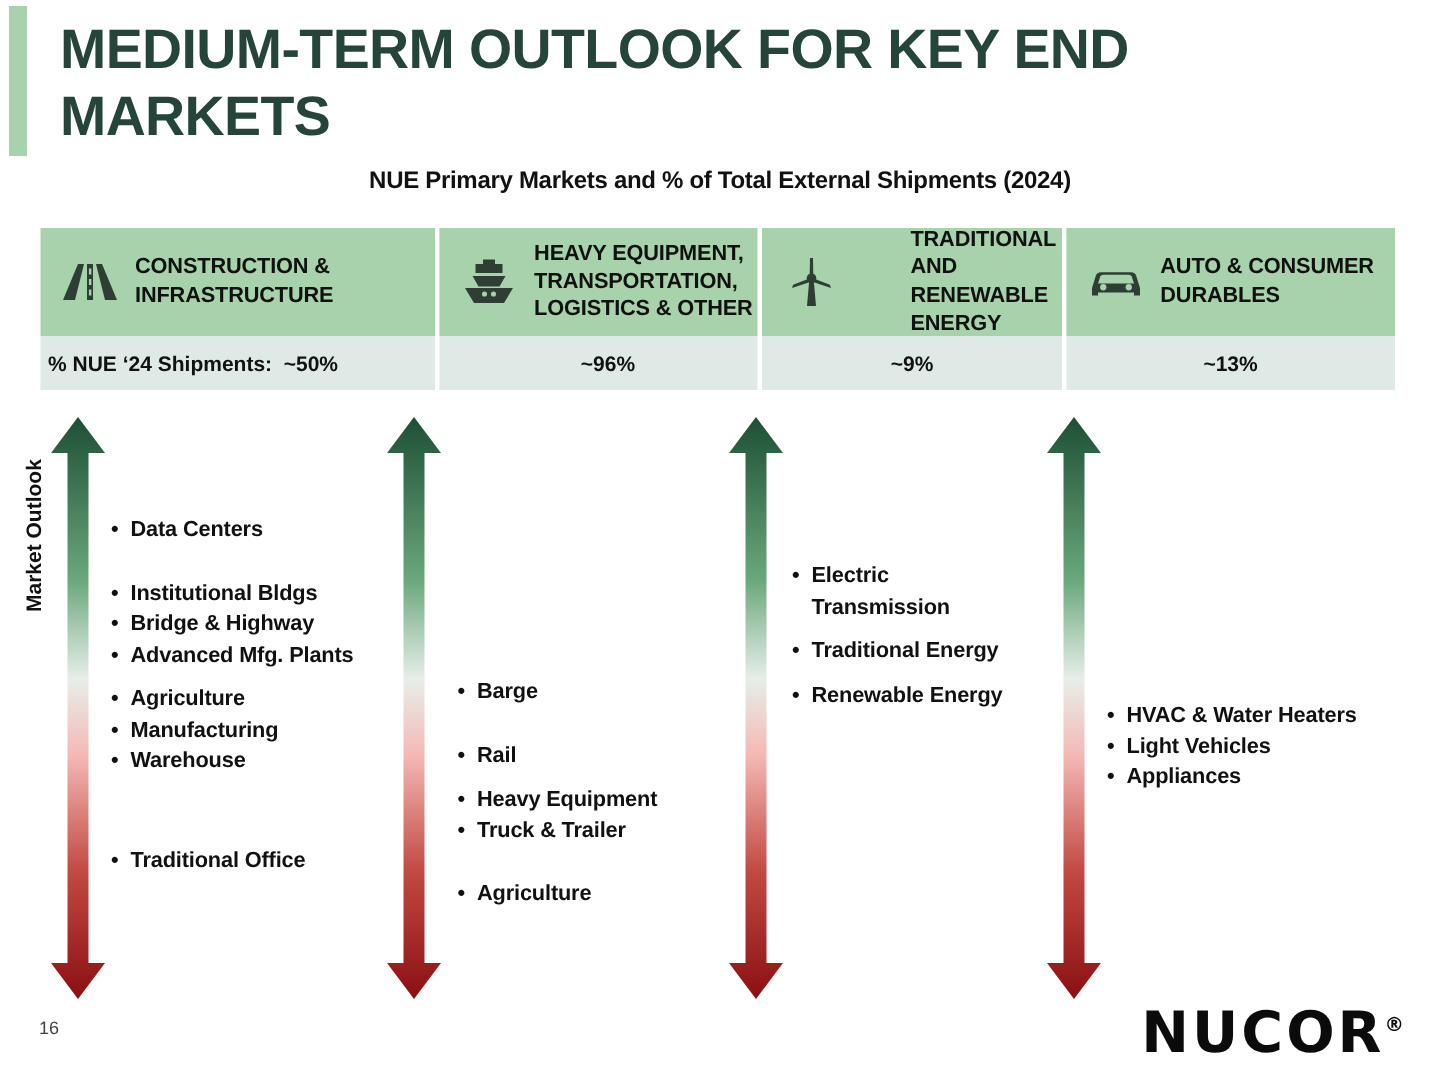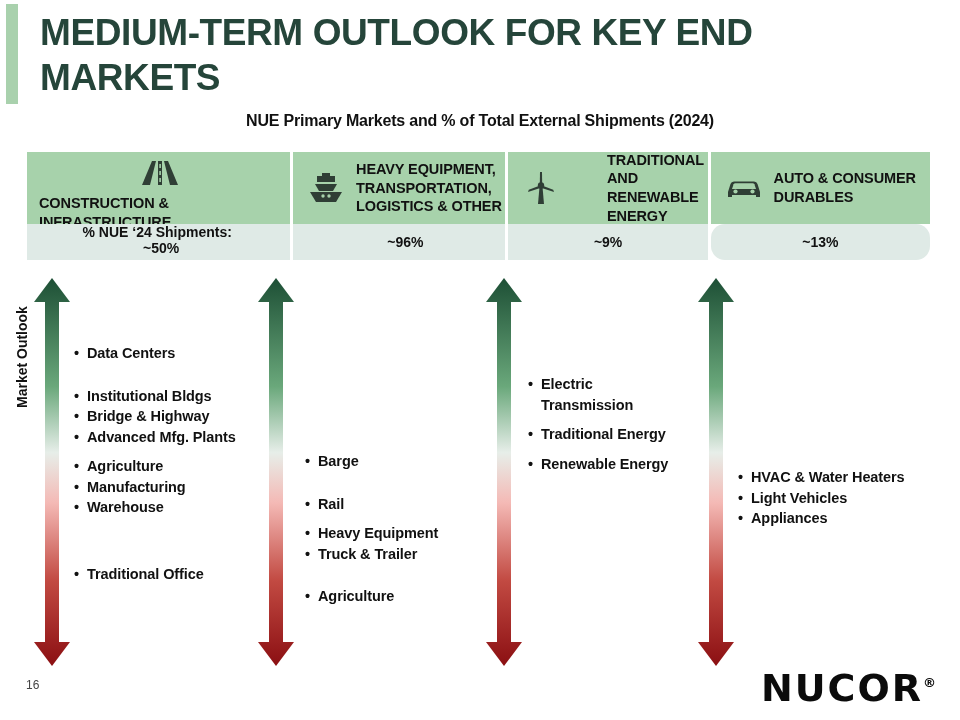--- a/index.html
+++ b/index.html
@@ -97,26 +97,26 @@
     background: #dfeae6;
     display: flex;
     align-items: center;
     justify-content: center;
     box-sizing: border-box;
     border-right: 3px solid #ffffff;
     font-size: 14px;
     font-weight: bold;
     color: #111111;
   }
-  .pct-cell:last-child { border-right: none; border-radius: 14px; }
+  .pct-cell:last-child { border-right: none; }
   .pct-cell.first { justify-content: flex-start; padding-left: 5px; }
   .pct-first-inner { white-space: pre; }
 
   
-  .col-1 { width: 280px; flex-direction: column; }
+  .col-1 { width: 280px; }
   .col-2 { width: 226px; padding-left: 12px; }
   .col-3 { width: 213px; gap: 36px; }
   .col-4 { width: 231px; }
 
   
   #market-outlook-label {
     position: absolute;
     left: 14px;
     top: 408px;
     font-size: 14px;

